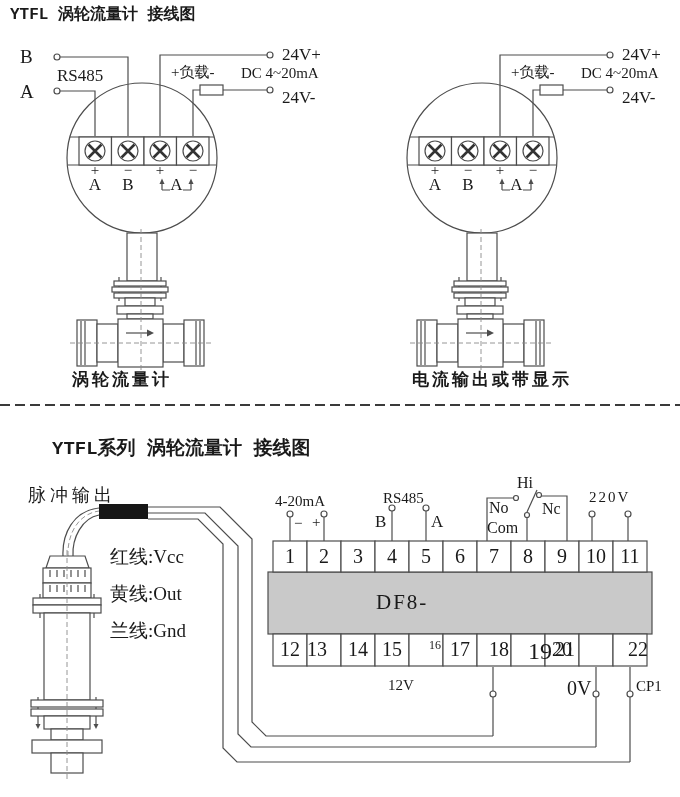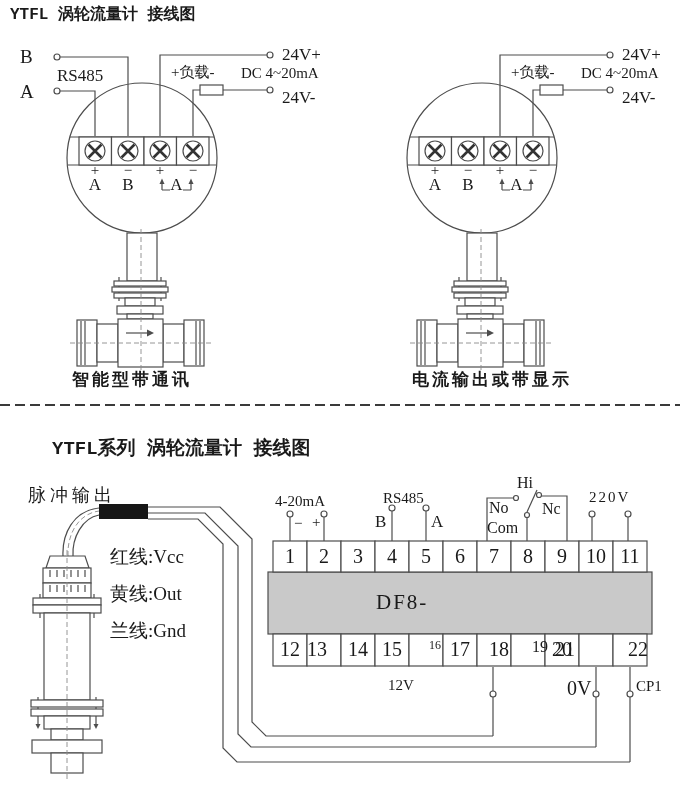--- a/index.html
+++ b/index.html
@@ -243,21 +243,21 @@
   <div class="lbl" style="left:171px;top:65px;font-size:15px">+负载-</div>
   <div class="lbl" style="left:241px;top:66px;font-size:15px">DC 4~20mA</div>
   <div class="lbl" style="left:282px;top:89px;font-size:17px">24V-</div>
   <div class="lbl ctr" style="left:88px;top:163px;width:14px;font-size:15px">+</div>
   <div class="lbl ctr" style="left:88px;top:176px;width:14px;font-size:17px">A</div>
   <div class="lbl ctr" style="left:121px;top:163px;width:14px;font-size:15px">−</div>
   <div class="lbl ctr" style="left:121px;top:176px;width:14px;font-size:17px">B</div>
   <div class="lbl ctr" style="left:153px;top:163px;width:14px;font-size:15px">+</div>
   <div class="lbl ctr" style="left:186px;top:163px;width:14px;font-size:15px">−</div>
   <div class="lbl ctr" style="left:169px;top:176px;width:15px;font-size:17px">A</div>
-  <div class="lbl sans" style="left:72px;top:372px;font-size:17px;letter-spacing:3px">智能型带通讯</div>
+  <div class="lbl sans" style="left:72px;top:372px;font-size:17px;letter-spacing:3px">涡轮流量计</div>
 
   <div class="lbl" style="left:622px;top:46px;font-size:17px">24V+</div>
   <div class="lbl" style="left:511px;top:65px;font-size:15px">+负载-</div>
   <div class="lbl" style="left:581px;top:66px;font-size:15px">DC 4~20mA</div>
   <div class="lbl" style="left:622px;top:89px;font-size:17px">24V-</div>
   <div class="lbl ctr" style="left:428px;top:163px;width:14px;font-size:15px">+</div>
   <div class="lbl ctr" style="left:428px;top:176px;width:14px;font-size:17px">A</div>
   <div class="lbl ctr" style="left:461px;top:163px;width:14px;font-size:15px">−</div>
   <div class="lbl ctr" style="left:461px;top:176px;width:14px;font-size:17px">B</div>
   <div class="lbl ctr" style="left:493px;top:163px;width:14px;font-size:15px">+</div>
@@ -297,21 +297,21 @@
 
   <div class="lbl" style="left:376px;top:592px;font-size:21px;letter-spacing:2px">DF8-</div>
 
   <div class="lbl ctr" style="left:273px;top:639px;width:34px;font-size:20px">12</div>
   <div class="lbl ctr" style="left:307px;top:639px;width:16px;font-size:20px">13</div>
   <div class="lbl ctr" style="left:341px;top:639px;width:34px;font-size:20px">14</div>
   <div class="lbl ctr" style="left:375px;top:639px;width:34px;font-size:20px">15</div>
   <div class="lbl ctr" style="left:409px;top:639px;width:52px;font-size:12px">16</div>
   <div class="lbl ctr" style="left:443px;top:639px;width:34px;font-size:20px">17</div>
   <div class="lbl ctr" style="left:477px;top:639px;width:44px;font-size:20px">18</div>
-  <div class="lbl ctr" style="left:511px;top:639px;width:58px;font-size:16px">19</div>
+  <div class="lbl ctr" style="left:511px;top:639px;width:58px;font-size:24px">19</div>
   <div class="lbl ctr" style="left:545px;top:639px;width:34px;font-size:20px">20</div>
   <div class="lbl ctr" style="left:548px;top:639px;width:34px;font-size:20px">21</div>
   <div class="lbl ctr" style="left:613px;top:639px;width:50px;font-size:20px">22</div>
 
   <div class="lbl" style="left:388px;top:678px;font-size:15px">12V</div>
   <div class="lbl" style="left:567px;top:678px;font-size:20px">0V</div>
   <div class="lbl" style="left:636px;top:679px;font-size:15px">CP1</div>
 
 </div>
 

